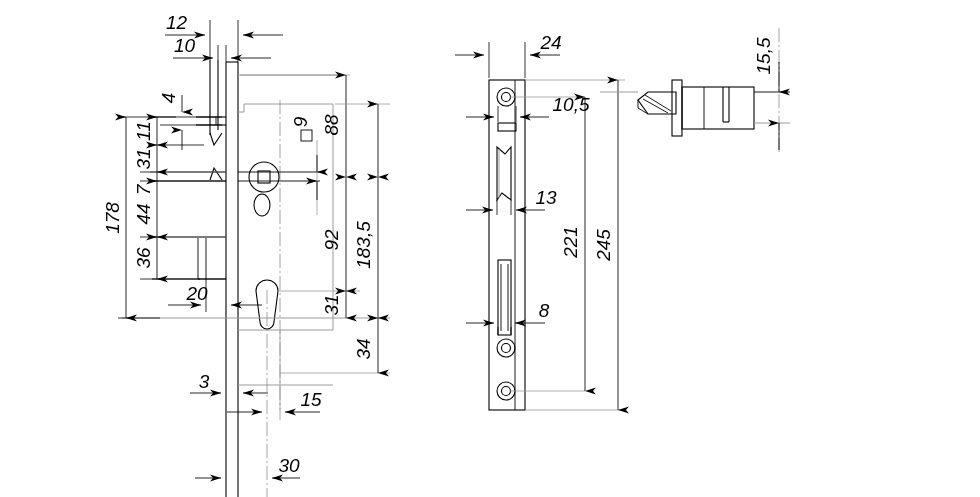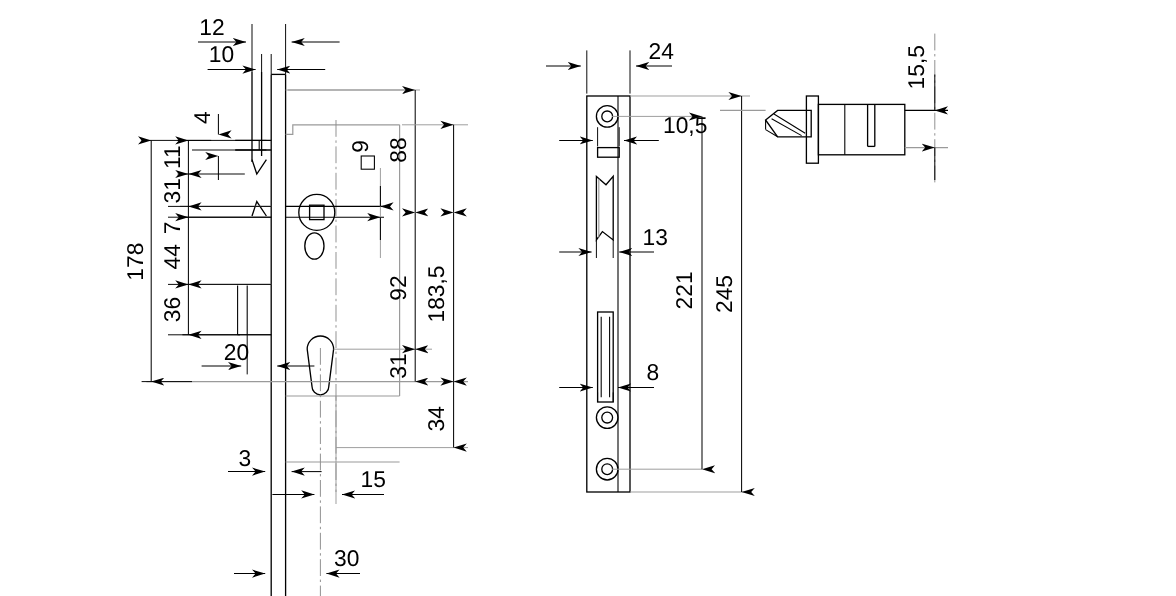--- a/index.html
+++ b/index.html
@@ -10,20 +10,21 @@
   }
   body {
     font-family: "Liberation Sans", sans-serif;
   }
   #drawing-root {
     position: relative;
     width: 864px;
     height: 497px;
     background: #ffffff;
     overflow: hidden;
+    font-style: italic;
   }
   svg#cad {
     display: block;
     width: 980px;
     height: 497px;
   }
   .obj      { fill: none; stroke: #000000; stroke-width: 1.1; }
   .obj-thin { fill: none; stroke: #000000; stroke-width: 0.9; }
   .hidden-e { fill: none; stroke: #9a9a9a; stroke-width: 1.0; }
   .center   { fill: none; stroke: #8d8d8d; stroke-width: 0.8;

